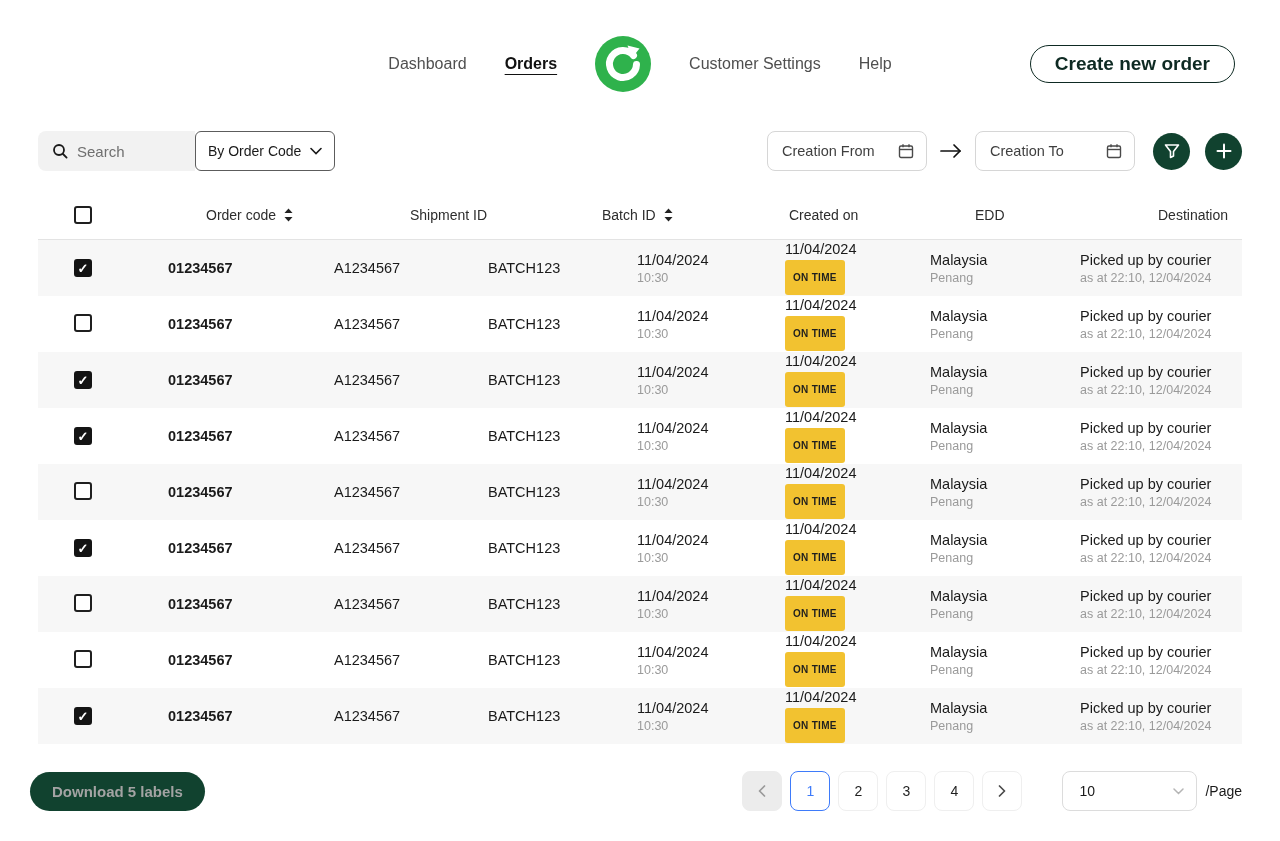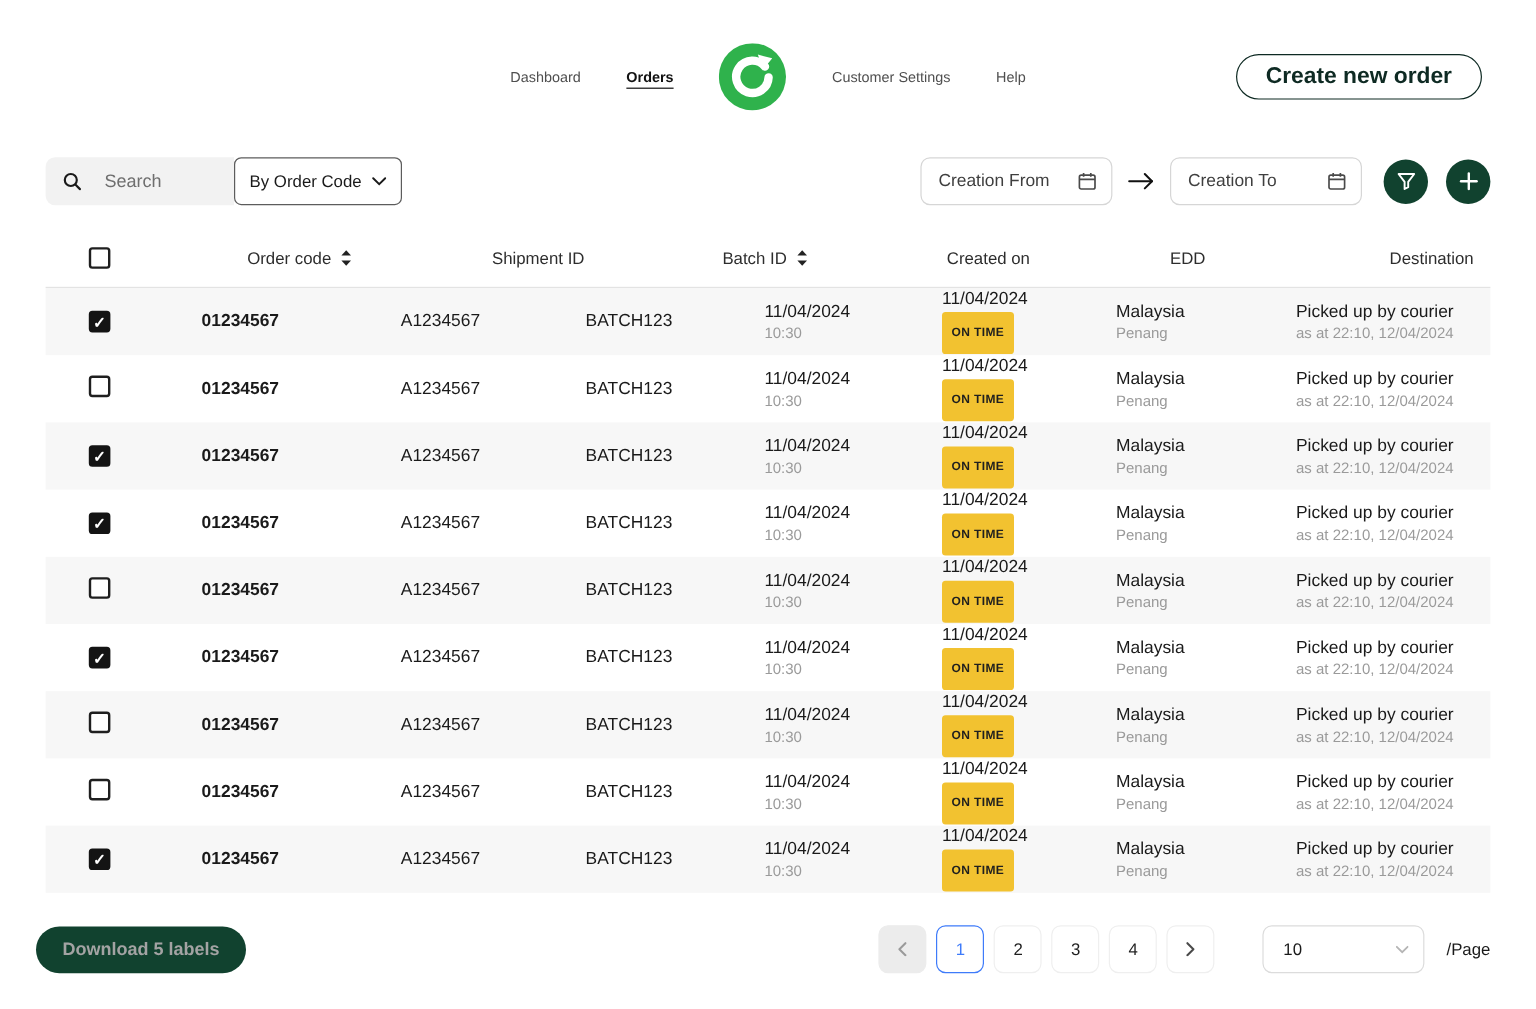--- a/index.html
+++ b/index.html
@@ -16,21 +16,21 @@
   .topnav {
     margin-top: 36px;
     height: 56px;
     display: flex;
     align-items: center;
     justify-content: center;
     gap: 38px;
     position: relative;
   }
   .nav-link {
-    font-size: 12px;
+    font-size: 16px;
     color: #4f4f4f;
     text-decoration: none;
     cursor: pointer;
   }
   .nav-link.active {
     color: #111111;
     font-weight: 600;
     text-decoration: underline;
     text-underline-offset: 5px;
   }
@@ -66,21 +66,21 @@
     height: 40px;
   }
   .search-group { display: flex; align-items: center; height: 40px; }
   .search-box {
     width: 157px;
     height: 40px;
     background: #f2f2f2;
     border-radius: 8px 0 0 8px;
     display: flex;
     align-items: center;
-    gap: 19px;
+    gap: 9px;
     padding: 0 10px 0 14px;
   }
   .search-box input {
     border: none;
     background: transparent;
     outline: none;
     width: 100%;
     font-size: 15px;
     font-family: "Liberation Sans", sans-serif;
     color: #1a1a1a;
@@ -220,21 +220,21 @@
     border-radius: 8px;
     background: #ffffff;
     display: flex;
     align-items: center;
     justify-content: space-between;
     padding: 0 12px 0 16px;
     font-size: 14px;
     margin-left: 32px;
     cursor: pointer;
   }
-  .per-page { margin-left: 10px; font-size: 14px; color: #1a1a1a; }
+  .per-page { font-size: 14px; color: #1a1a1a; }
 </style>
 </head>
 <body>
 
 <header class="topnav">
   <a class="nav-link">Dashboard</a>
   <a class="nav-link active">Orders</a>
   <span class="logo">
     <svg width="56" height="56" viewBox="0 0 56 56">
       <circle cx="28" cy="28" r="28" fill="#2FB24C"></circle>

